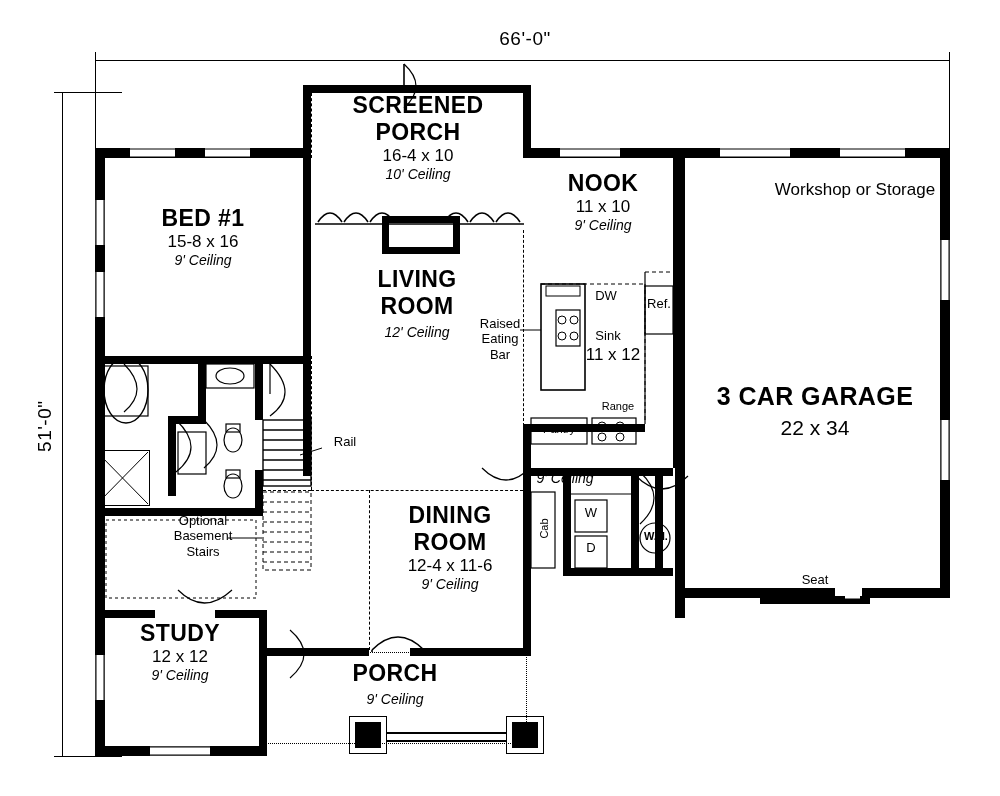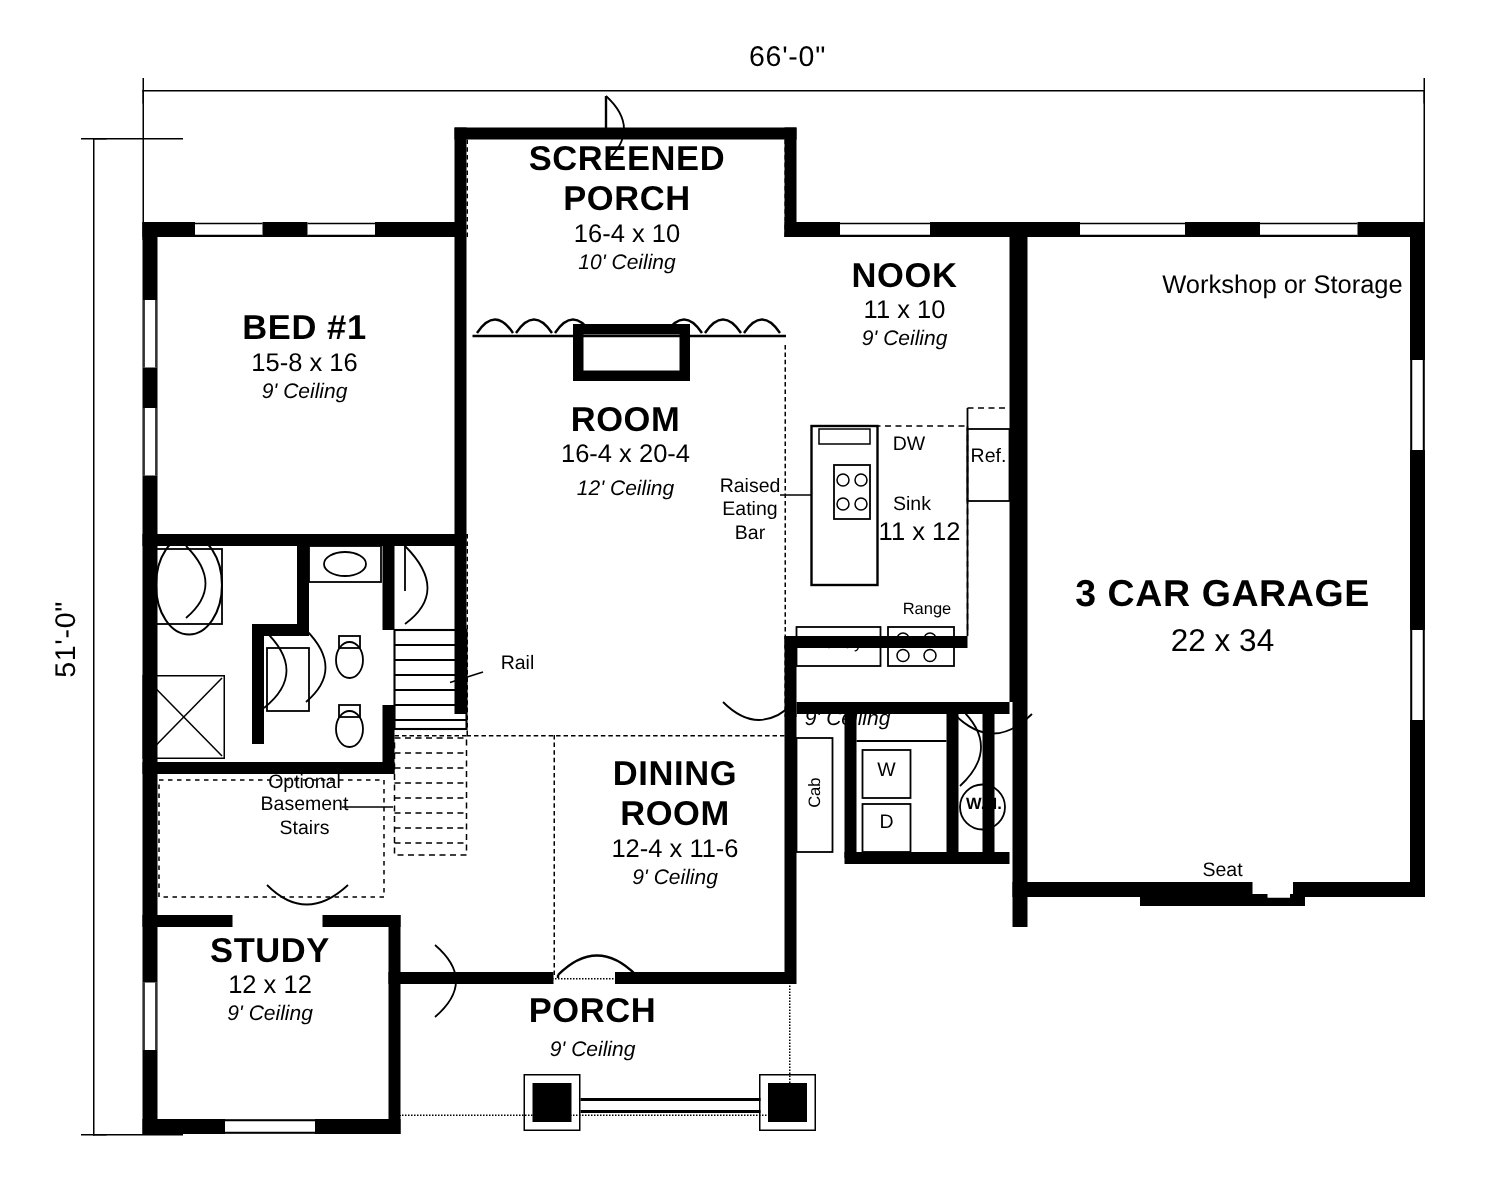--- a/index.html
+++ b/index.html
@@ -357,22 +357,22 @@
     <div class="rm-ceil">10' Ceiling</div>
   </div>
 
   <div class="lbl" style="left:90px; top:205px; width:226px;">
     <div class="rm-name">BED #1</div>
     <div class="rm-dim">15-8 x 16</div>
     <div class="rm-ceil">9' Ceiling</div>
   </div>
 
   <div class="lbl" style="left:310px; top:266px; width:214px;">
+    <div class="rm-name">LIVING</div>
     <div class="rm-name">ROOM</div>
-    <div class="rm-dim">16-4 x 20-4</div>
     <div class="rm-ceil" style="margin-top:4px;">12' Ceiling</div>
   </div>
 
   <div class="lbl" style="left:528px; top:170px; width:150px;">
     <div class="rm-name">NOOK</div>
     <div class="rm-dim">11 x 10</div>
     <div class="rm-ceil">9' Ceiling</div>
   </div>
 
   <div class="lbl" style="left:548px; top:345px; width:130px;">

